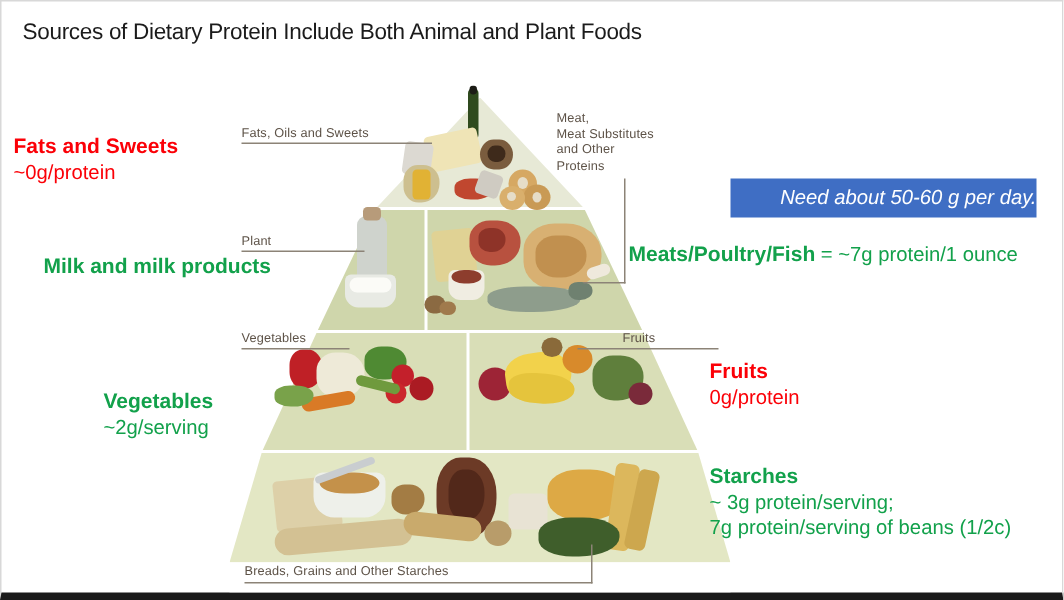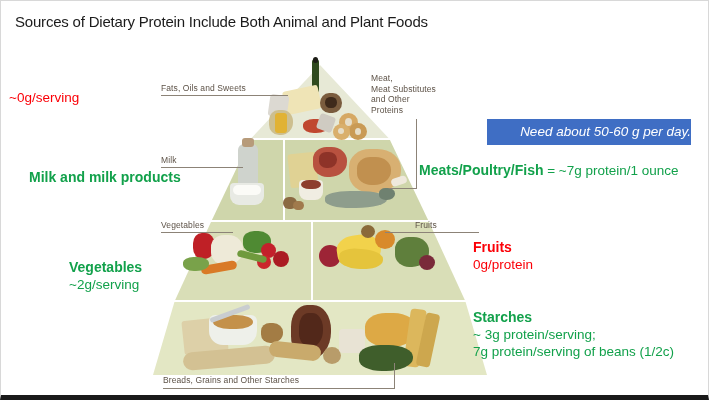--- a/index.html
+++ b/index.html
@@ -183,21 +183,21 @@
     <div class="food" style="left:170px;top:290px;width:18px;height:17px;background:#b89c6a;"></div>
     <div class="food rect" style="left:186px;top:272px;width:26px;height:24px;background:#e8e3d4;border-radius:4px;"></div>
     <div class="food soft" style="left:212px;top:256px;width:52px;height:34px;background:#dda945;"></div>
     <div class="food rect" style="left:254px;top:252px;width:16px;height:58px;background:#dcb75c;border-radius:4px;transform:rotate(8deg);"></div>
     <div class="food rect" style="left:268px;top:256px;width:14px;height:54px;background:#cda74e;border-radius:4px;transform:rotate(12deg);"></div>
     <div class="food soft" style="left:206px;top:288px;width:54px;height:26px;background:#3f5e2b;"></div>
 
     <div class="pyr-label" style="left:8px;top:26px;text-align:right;">Fats, Oils and Sweets</div>
     <div class="leader" style="left:8px;top:38px;width:127px;height:1px;"></div>
 
-    <div class="pyr-label" style="left:8px;top:98px;">Milk</div>
+    <div class="pyr-label" style="left:8px;top:98px;">Plant</div>
     <div class="leader" style="left:8px;top:110px;width:82px;height:1px;"></div>
 
     <div class="pyr-label multi" style="left:218px;top:16px;">
       <span>Meat,</span><br>
       <span>Meat Substitutes</span><br>
       <span>and Other</span><br>
       <span>Proteins</span>
     </div>
     <div class="leader" style="left:263px;top:62px;width:1px;height:70px;"></div>
     <div class="leader" style="left:236px;top:131px;width:28px;height:1px;"></div>
@@ -207,21 +207,22 @@
 
     <div class="pyr-label" style="left:262px;top:163px;">Fruits</div>
     <div class="leader" style="left:232px;top:175px;width:94px;height:1px;"></div>
 
     <div class="pyr-label" style="left:10px;top:318px;">Breads, Grains and Other Starches</div>
     <div class="leader" style="left:10px;top:331px;width:232px;height:1px;"></div>
     <div class="leader" style="left:241px;top:306px;width:1px;height:26px;"></div>
   </div>
 
   <div class="anno red anno-fats">
-    <span class="sub">~0g/serving</span>
+    <span class="hd">Fats and Sweets</span>
+    <span class="sub">~0g/protein</span>
   </div>
 
   <div class="anno green anno-milk">
     <span class="hd">Milk and milk products</span>
   </div>
 
   <div class="anno green anno-veg">
     <span class="hd">Vegetables</span>
     <span class="sub">~2g/serving</span>
   </div>

